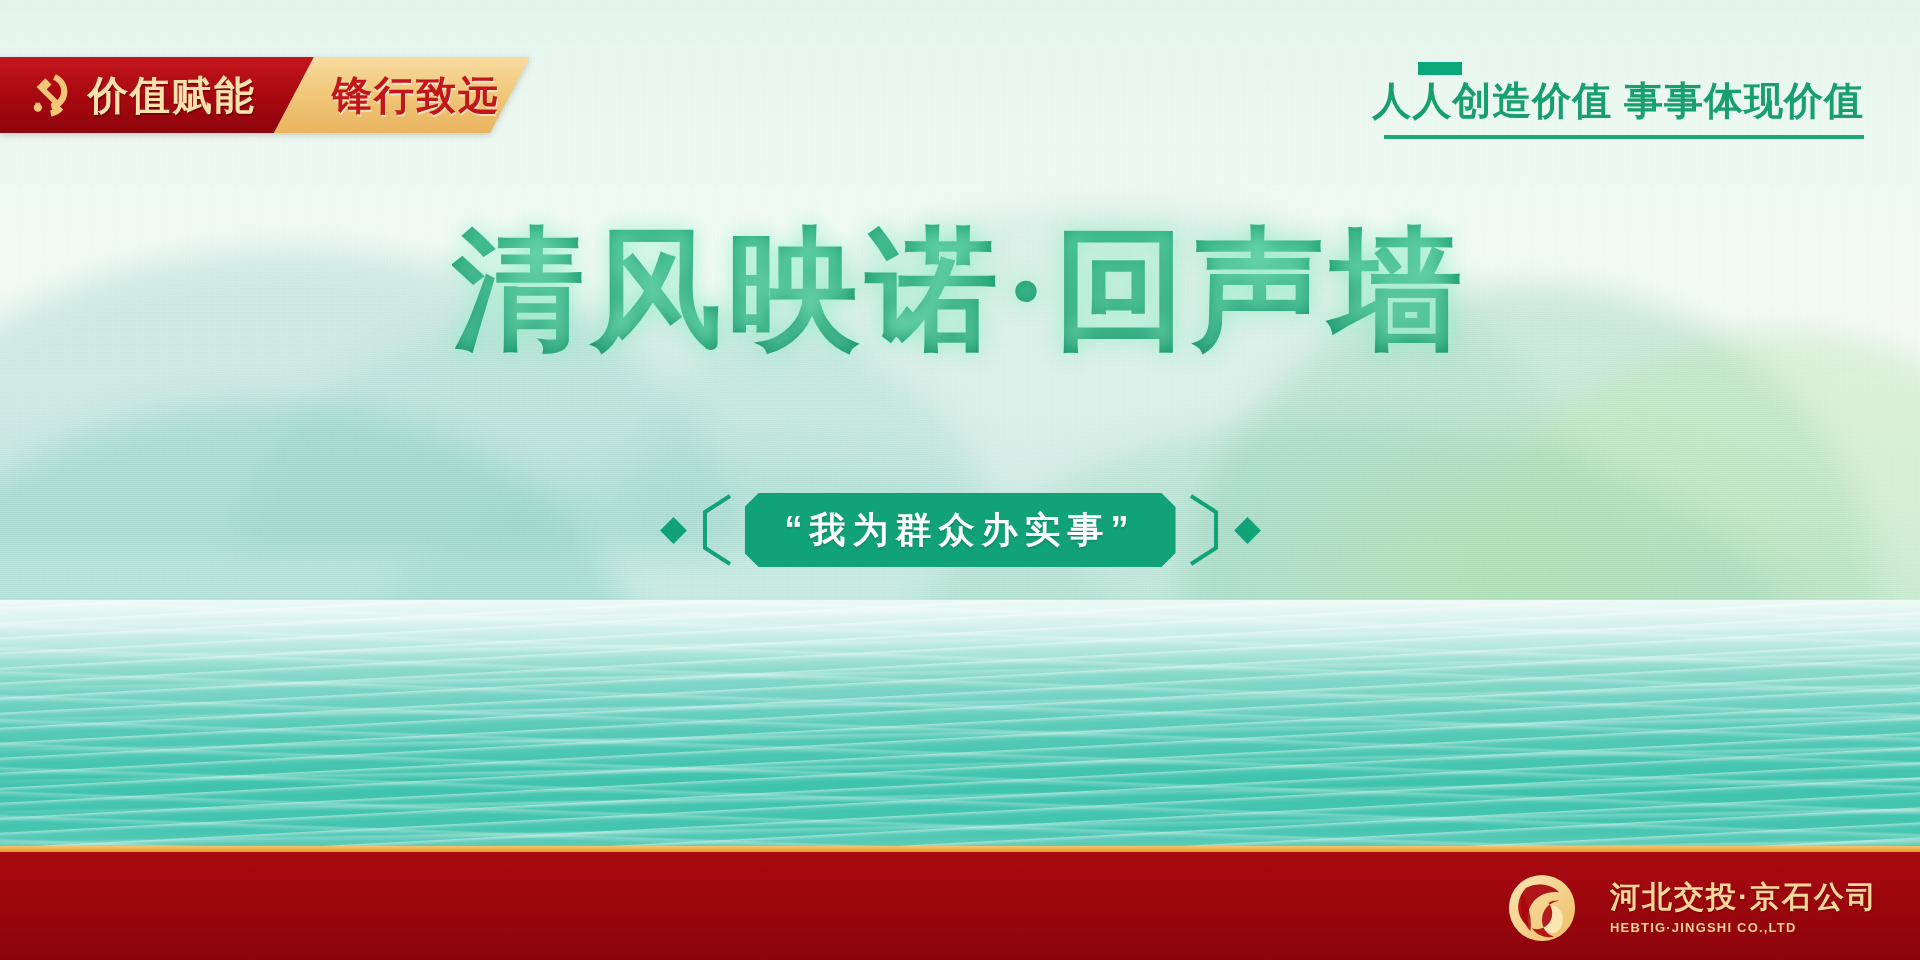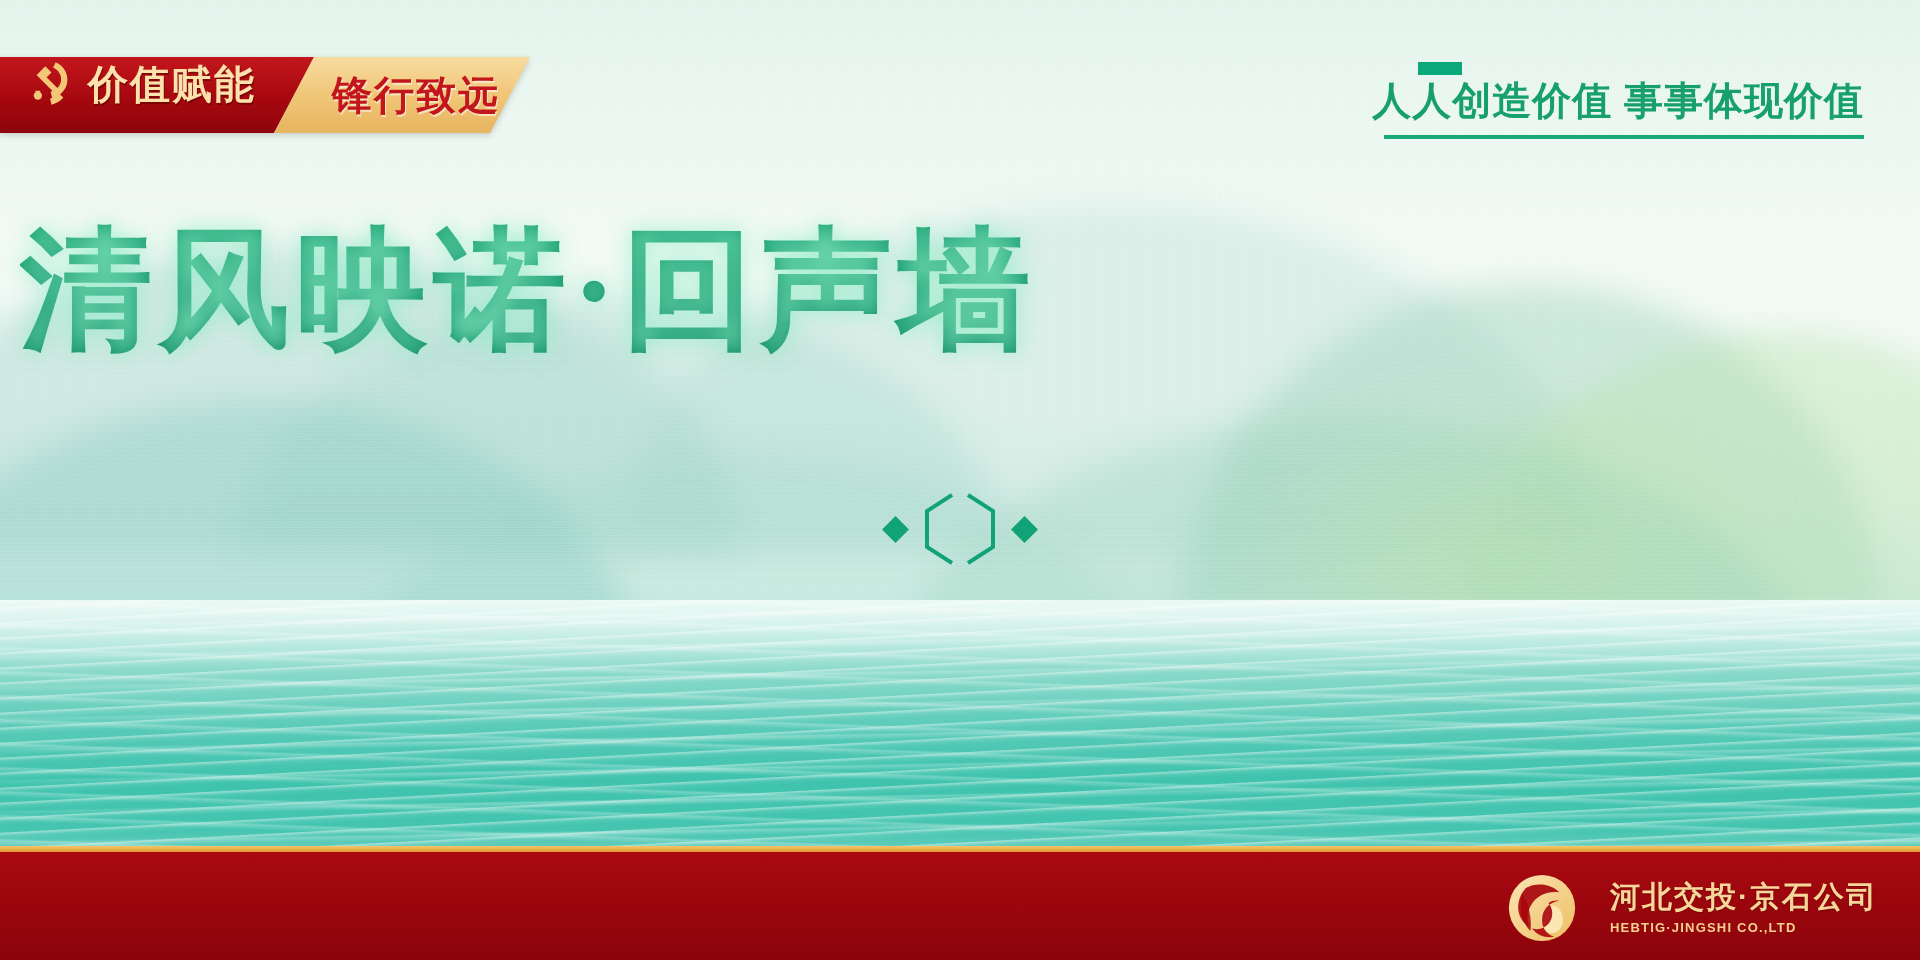--- a/index.html
+++ b/index.html
@@ -127,20 +127,21 @@
     top: 57px;
     height: 76px;
     display: flex;
     align-items: stretch;
     filter: drop-shadow(0 2px 3px rgba(0,0,0,.18));
   }
   .ribbon-red {
     position: relative;
     background: linear-gradient(180deg, #c3161c 0%, #a6080f 55%, #8d050c 100%);
     display: flex;
+    align-items: center;
     padding: 0 26px 0 22px;
     padding-right: 58px;
     clip-path: polygon(0 0, 100% 0, calc(100% - 40px) 100%, 0 100%);
   }
   .ribbon-gold {
     position: relative;
     margin-left: -40px;
     background: linear-gradient(180deg, #f8dca0 0%, #f0c678 50%, #e8b45f 100%);
     display: flex;
     align-items: center;
@@ -200,21 +201,21 @@
     width: 480px;
     margin-left: auto;
     background: #1aa978;
   }
 
   
   .title-wrap {
     position: absolute;
     left: 0; right: 0;
     top: 222px;
-    padding-left: 20px;
+    text-align: center;
   }
   .main-title {
     display: inline-block;
     font-family: "Liberation Serif", "DejaVu Serif", serif;
     font-weight: bold;
     font-size: 132px;
     line-height: 1.05;
     letter-spacing: 6px;
     color: #119b6b;
     background: linear-gradient(180deg, #1aa273 0%, #0f9467 45%, #0b8a5f 100%);
@@ -369,20 +370,23 @@
 
   <div class="title-wrap">
     <span class="main-title">清风映诺·回声墙</span>
   </div>
 
   <div class="badge-row">
     <span class="diamond"></span>
     <svg class="chev" width="34" height="72" viewBox="0 0 34 72" aria-hidden="true">
       <path d="M33 2 L8 18 L8 54 L33 70" fill="none" stroke="#12a277" stroke-width="4"></path>
     </svg>
+    <div class="badge-plate">
+      <span class="badge-text">“我为群众办实事”</span>
+    </div>
     <svg class="chev" width="34" height="72" viewBox="0 0 34 72" aria-hidden="true">
       <path d="M1 2 L26 18 L26 54 L1 70" fill="none" stroke="#12a277" stroke-width="4"></path>
     </svg>
     <span class="diamond"></span>
   </div>
 
   <div class="gold-rule"></div>
   <div class="bottom-bar"></div>
   <div class="brand">
     <svg class="brand-mark" viewBox="0 0 100 100" aria-hidden="true">

